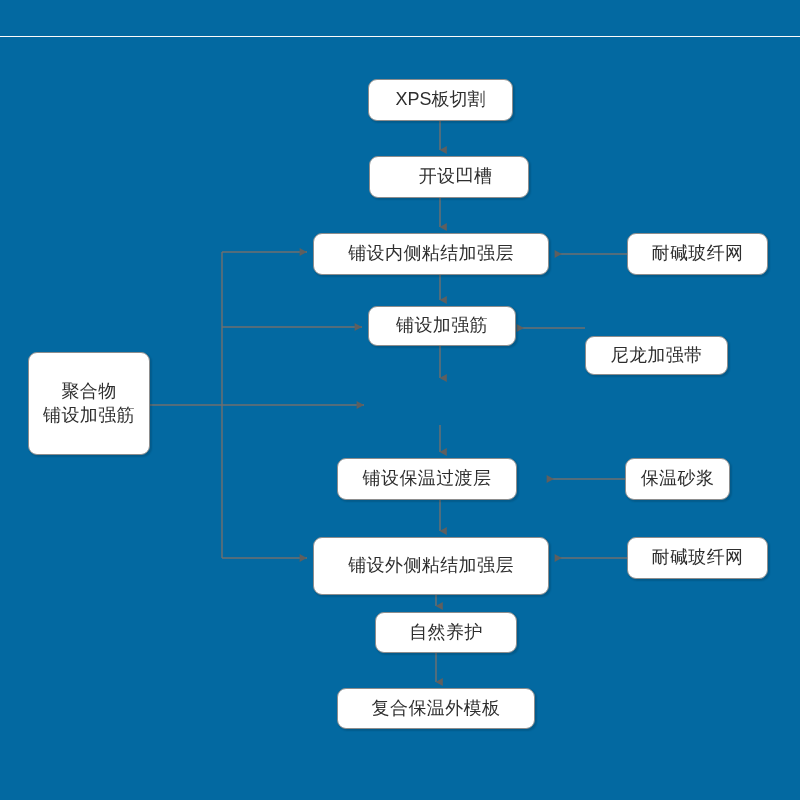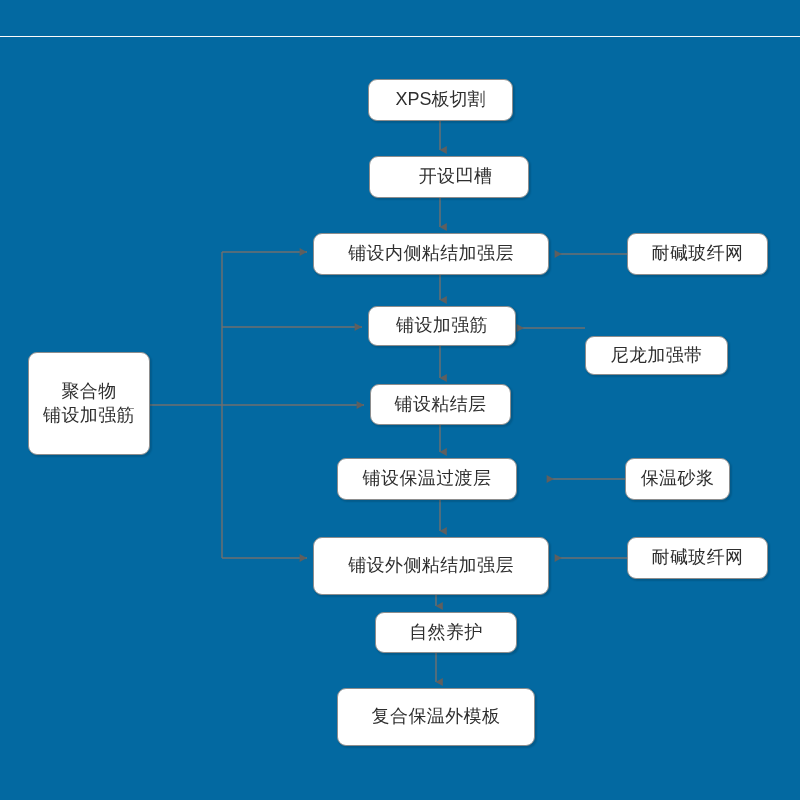--- a/index.html
+++ b/index.html
@@ -108,27 +108,26 @@
 
   <div class="node" style="left:627px; top:233px; width:141px; height:42px;">耐碱玻纤网</div>
 
   <div class="node" style="left:368px; top:306px; width:148px; height:40px;">铺设加强筋</div>
 
   <div class="node" style="left:585px; top:309px; width:143px; height:39px;margin-top:27px;">尼龙加强带</div>
 
   <div class="node" style="left:28px; top:352px; width:122px; height:103px;">聚合物
 铺设加强筋</div>
 
-  <div class="node" style="left:370px; top:384px; width:141px; height:41px;">铺设粘结层</div>
 
   <div class="node" style="left:337px; top:458px; width:180px; height:42px;">铺设保温过渡层</div>
 
   <div class="node" style="left:625px; top:458px; width:105px; height:42px;">保温砂浆</div>
 
   <div class="node" style="left:313px; top:537px; width:236px; height:58px;">铺设外侧粘结加强层</div>
 
   <div class="node" style="left:627px; top:537px; width:141px; height:42px;">耐碱玻纤网</div>
 
   <div class="node" style="left:375px; top:612px; width:142px; height:41px;">自然养护</div>
 
-  <div class="node" style="left:337px; top:688px; width:198px; height:58px;">复合保温外模板</div>
+  <div class="node" style="left:337px; top:688px; width:198px; height:41px;">复合保温外模板</div>
 
 </div>
 
 </body></html>

